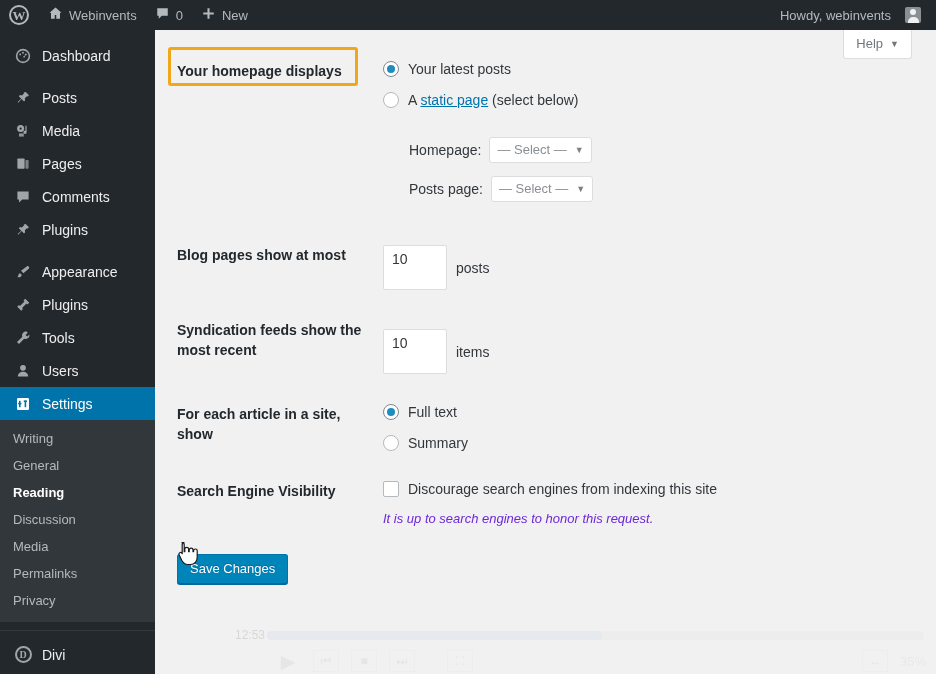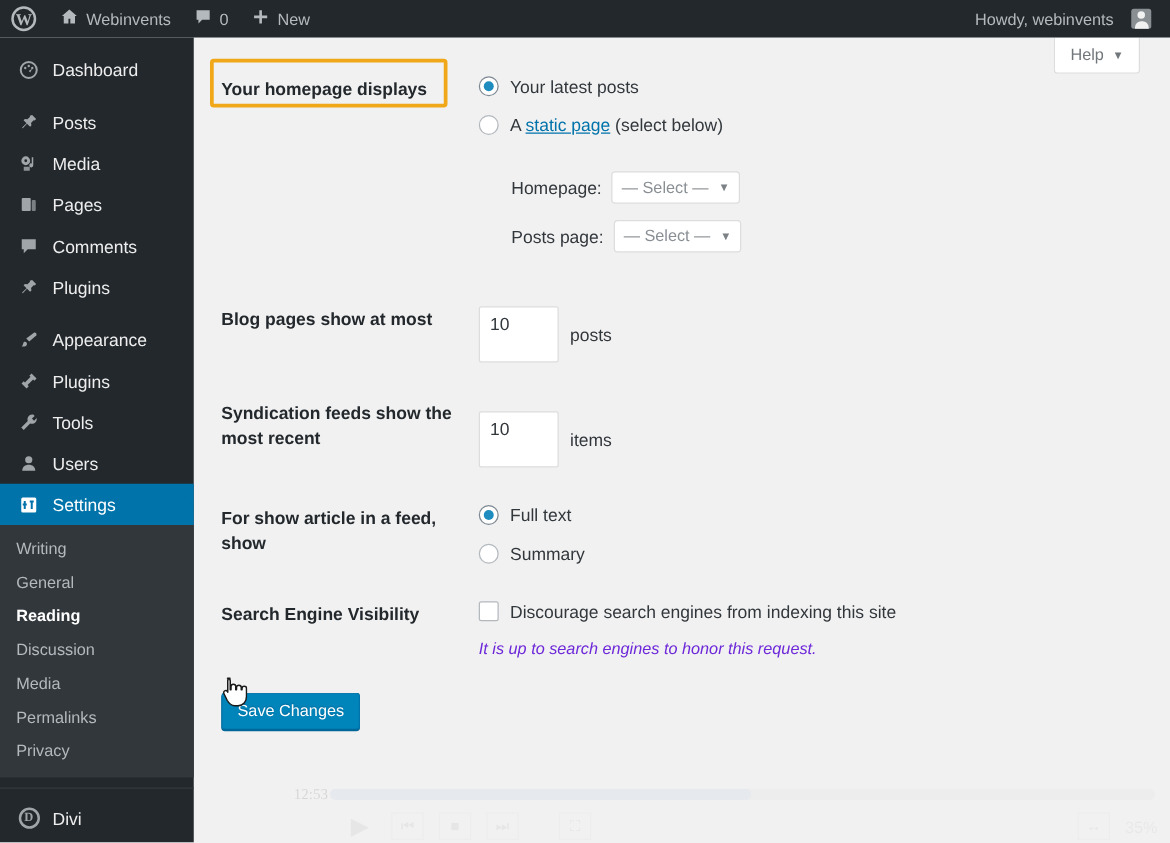--- a/index.html
+++ b/index.html
@@ -197,21 +197,21 @@
   
   #player {
     position: absolute; left: 155px; bottom: 0;
     width: 781px; height: 52px;
     opacity: 0.30;
     z-index: 5;
     pointer-events: none;
   }
   #player .ptop {
     display: flex; align-items: center; gap: 2px;
-    height: 26px; padding: 0 12px 0 80px; font-family: Liberation Serif, serif;
+    height: 26px; padding: 0 12px 0 80px;
   }
   #player .ptime { font-size: 12px; color: #9b9b9b; }
   #player .pbar {
     flex: 1; height: 9px; background: #e6e6e6; border-radius: 4px;
     position: relative; overflow: hidden;
   }
   #player .pfill {
     position: absolute; left: 0; top: 0; bottom: 0;
     width: 51%; background: #cfd9e6; border-radius: 4px;
   }
@@ -475,21 +475,21 @@
       <th>Syndication feeds show the most recent</th>
       <td>
         <div class="inline-row" style="margin-top:9px;">
           <input class="num-input" value="10" style="">
           <span class="unit">items</span>
         </div>
       </td>
     </tr>
 
     <tr>
-      <th>For show article in a feed, show</th>
+      <th>For each article in a site, show</th>
       <td>
         <div class="radio-row">
           <span class="radio checked"></span>
           <span>Full text</span>
         </div>
         <div class="radio-row">
           <span class="radio"></span>
           <span>Summary</span>
         </div>
       </td>

